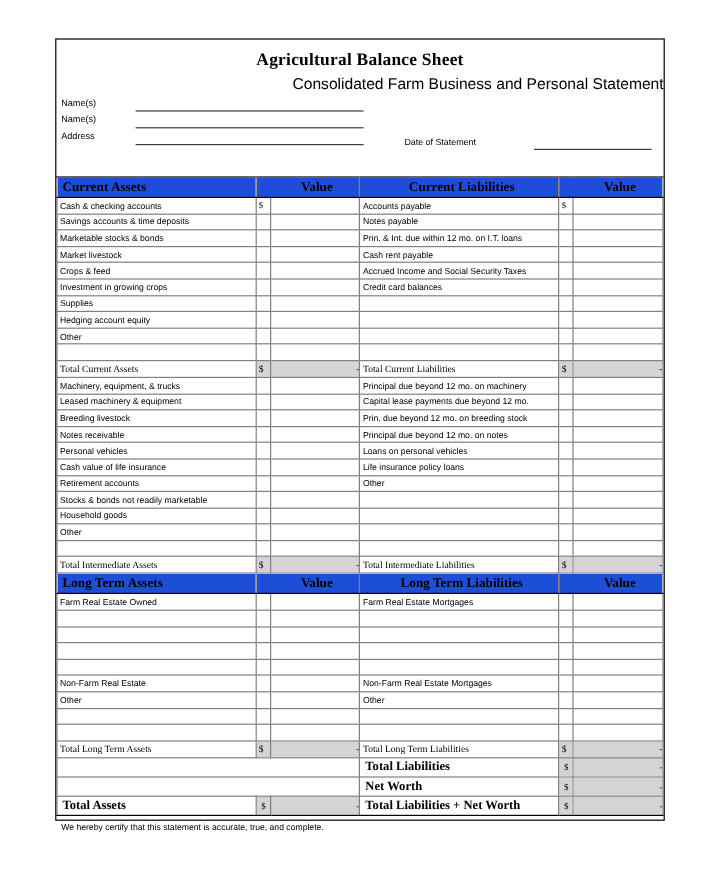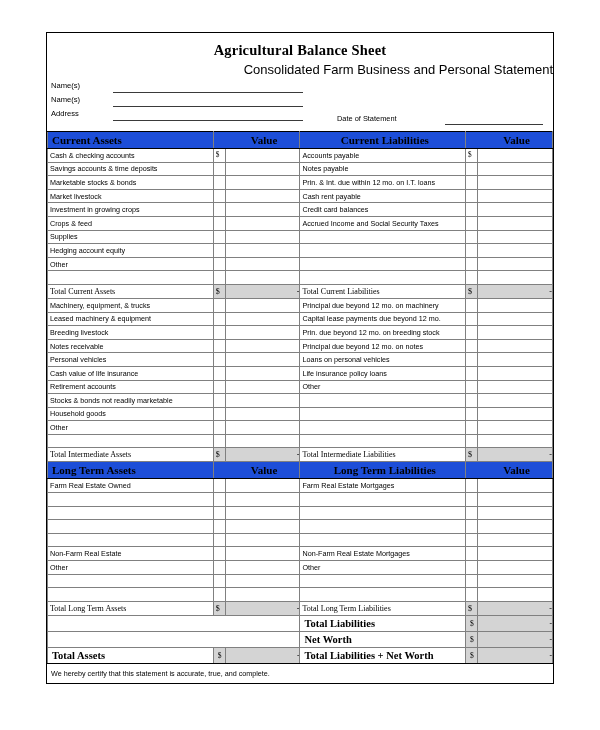--- a/index.html
+++ b/index.html
@@ -21,21 +21,21 @@
     top: 32px;
     width: 508px;
     height: 652px;
     border: 1.5px solid #000;
     box-sizing: border-box;
     background: #fff;
   }
 
   
   .hdr {
-    padding: 6px 0 0 0;
+    padding: 6px 0 16px 0;
   }
   .doc-title {
     text-align: center;
     font-family: "Liberation Serif", serif;
     font-weight: bold;
     font-size: 14.5px;
     letter-spacing: 0.2px;
     margin: 3px 0 3px 0;
   }
   .doc-sub {
@@ -236,32 +236,32 @@
         </tr>
         <tr>
           <td>Market livestock</td>
           <td class="money-dollar"></td>
           <td class="money-amt"></td>
           <td>Cash rent payable</td>
           <td class="money-dollar"></td>
           <td class="money-amt"></td>
         </tr>
         <tr>
+          <td>Crops &amp; feed</td>
+          <td class="money-dollar"></td>
+          <td class="money-amt"></td>
+          <td>Accrued Income and Social Security Taxes</td>
+          <td class="money-dollar"></td>
+          <td class="money-amt"></td>
+        </tr>
+        <tr>
           <td>Investment in growing crops</td>
           <td class="money-dollar"></td>
           <td class="money-amt"></td>
           <td>Credit card balances</td>
-          <td class="money-dollar"></td>
-          <td class="money-amt"></td>
-        </tr>
-        <tr>
-          <td>Crops &amp; feed</td>
-          <td class="money-dollar"></td>
-          <td class="money-amt"></td>
-          <td>Accrued Income and Social Security Taxes</td>
           <td class="money-dollar"></td>
           <td class="money-amt"></td>
         </tr>
         <tr>
           <td>Supplies</td>
           <td class="money-dollar"></td>
           <td class="money-amt"></td>
           <td></td>
           <td class="money-dollar"></td>
           <td class="money-amt"></td>

